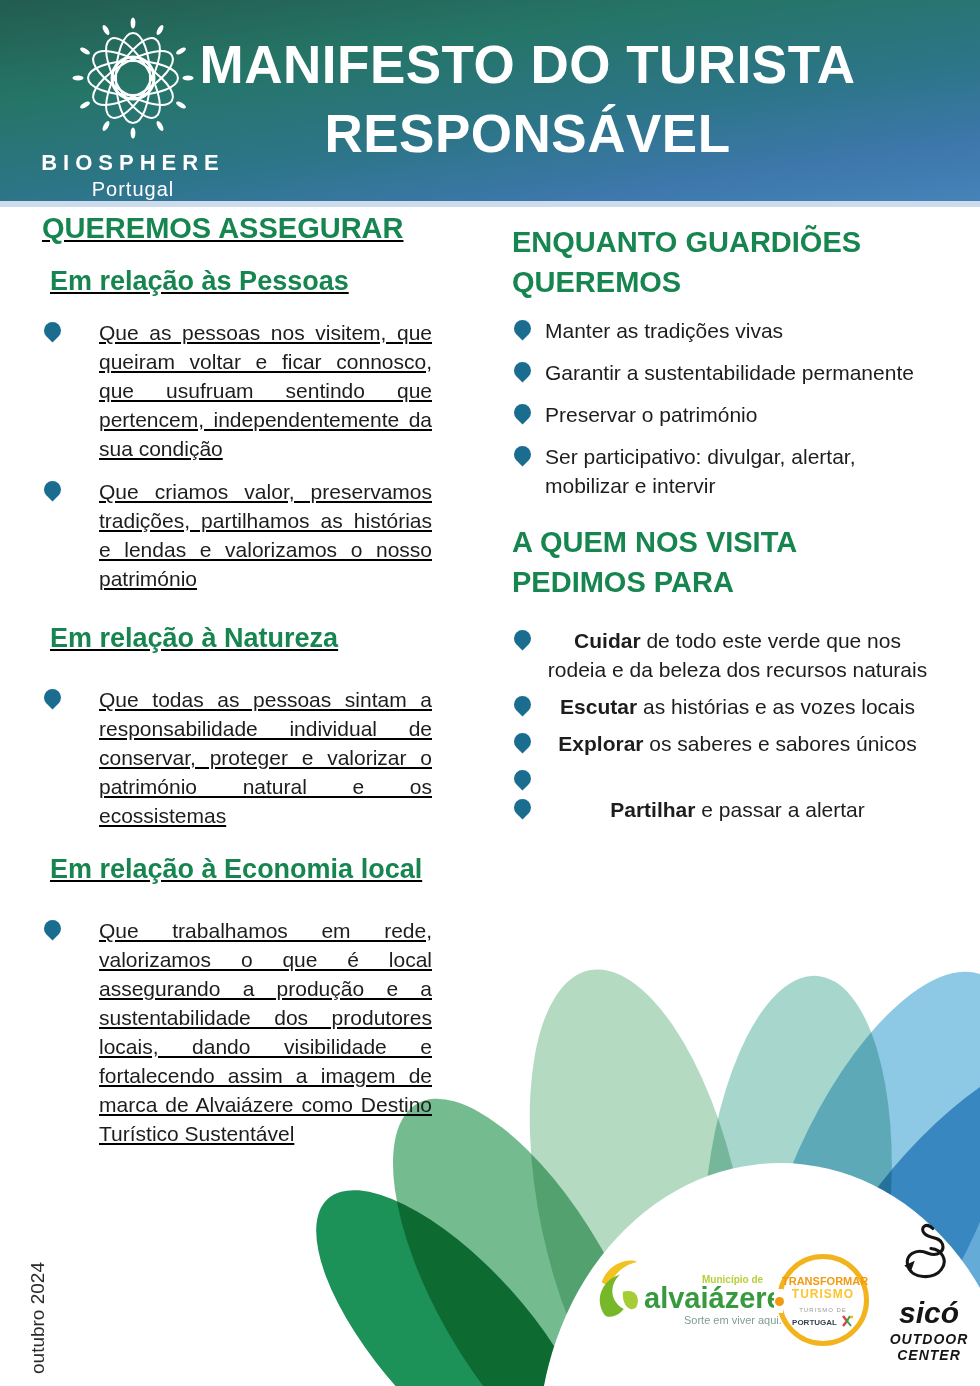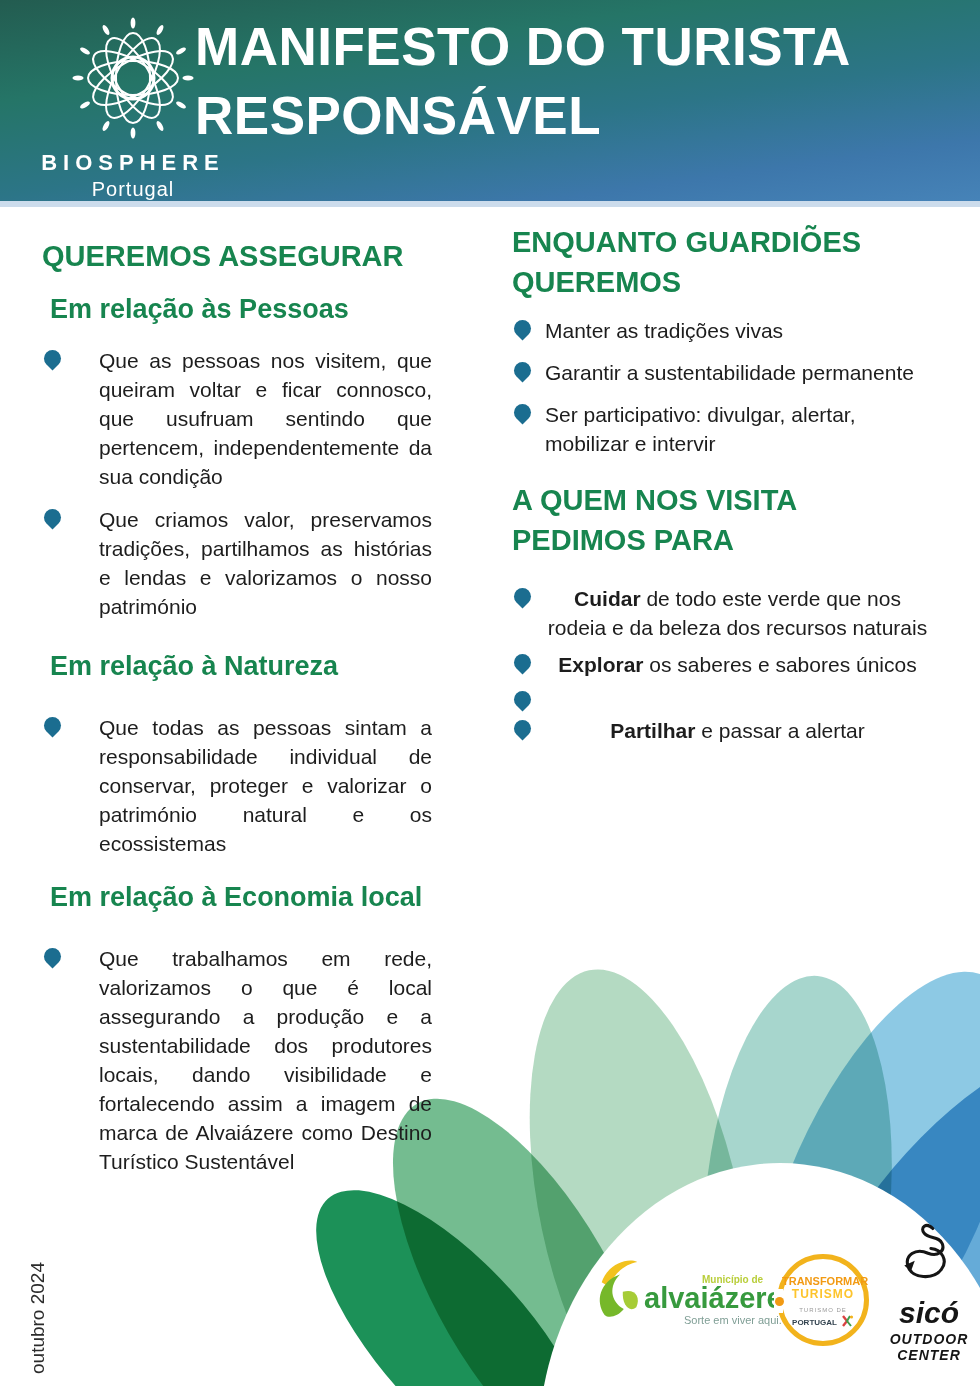--- a/index.html
+++ b/index.html
@@ -15,29 +15,29 @@
     position:absolute; left:0; top:0; width:980px; height:201px;
     background:linear-gradient(172deg, #235c50 0%, #257567 30%, #2c7587 58%, #3d77ab 82%, #4683b8 100%);
     border-bottom:6px solid #ccdcec;
     z-index:2;
   }
   .bio-logo { position:absolute; left:28px; top:14px; width:210px; text-align:center; color:#fff; }
   .bio-logo svg { display:block; margin:0 auto; }
   .bio-brand { font-size:22px; font-weight:bold; letter-spacing:6px; margin-top:2px; }
   .bio-country { font-size:20px; margin-top:2px; letter-spacing:1px; }
   .title {
-    position:absolute; left:195px; top:12px; width:665px;
-    text-align:left; color:#ffffff; font-weight:bold;
+    position:absolute; left:195px; top:30px; width:665px;
+    text-align:center; color:#ffffff; font-weight:bold;
     font-size:53px; line-height:69px; letter-spacing:0.5px;
   }
   .title span { display:block; }
 
   
   .col { position:absolute; z-index:2; }
-  .col-left  { left:42px;  top:236px; width:390px; }
+  .col-left  { left:42px;  top:208px; width:390px;text-decoration:underline; }
   .col-right { left:512px; top:222px; width:440px; }
 
   .h1 { color:#17854f; font-weight:bold; font-size:29px; line-height:40px; margin:0 0 14px 0; }
   .h1 span { display:block; }
   .h2 { color:#17854f; font-weight:bold; font-size:27px; line-height:34px; margin:16px 0 20px 8px; }
 
   .b-row { display:flex; align-items:flex-start; }
   .col-left .b-row { margin-bottom:14px;gap:24px; }
   .pin-cell { flex:0 0 33px; padding-top:4px; }
   .pin {
@@ -204,35 +204,47 @@
       <div class="b-row guard-row">
         <div class="pin-cell">
             <div class="pin"></div>
           </div>
         <div class="b-text">Garantir a sustentabilidade permanente</div>
       </div>
       <div class="b-row guard-row">
         <div class="pin-cell">
             <div class="pin"></div>
           </div>
+        <div class="b-text">Preservar o património</div>
+      </div>
+      <div class="b-row guard-row">
+        <div class="pin-cell">
+            <div class="pin"></div>
+          </div>
         <div class="b-text">Ser participativo: divulgar, alertar, mobilizar e intervir</div>
       </div>
     </div>
 
     <div class="h1 h1-ped">
       <span>A QUEM NOS VISITA</span>
       <span>PEDIMOS PARA</span>
     </div>
 
     <div>
       <div class="b-row ped-row">
         <div class="pin-cell">
             <div class="pin"></div>
           </div>
         <div class="b-text"><span class="lead">Cuidar</span><span> de todo este verde que nos rodeia e da beleza dos recursos naturais</span></div>
+      </div>
+      <div class="b-row ped-row">
+        <div class="pin-cell">
+            <div class="pin"></div>
+          </div>
+        <div class="b-text"><span class="lead">Escutar</span><span> as histórias e as vozes locais</span></div>
       </div>
       <div class="b-row ped-row">
         <div class="pin-cell">
             <div class="pin"></div>
           </div>
         <div class="b-text"><span class="lead">Explorar</span><span> os saberes e sabores únicos</span></div>
       </div>
       <div class="b-row ped-row">
         <div class="pin-cell">
             <div class="pin"></div>

